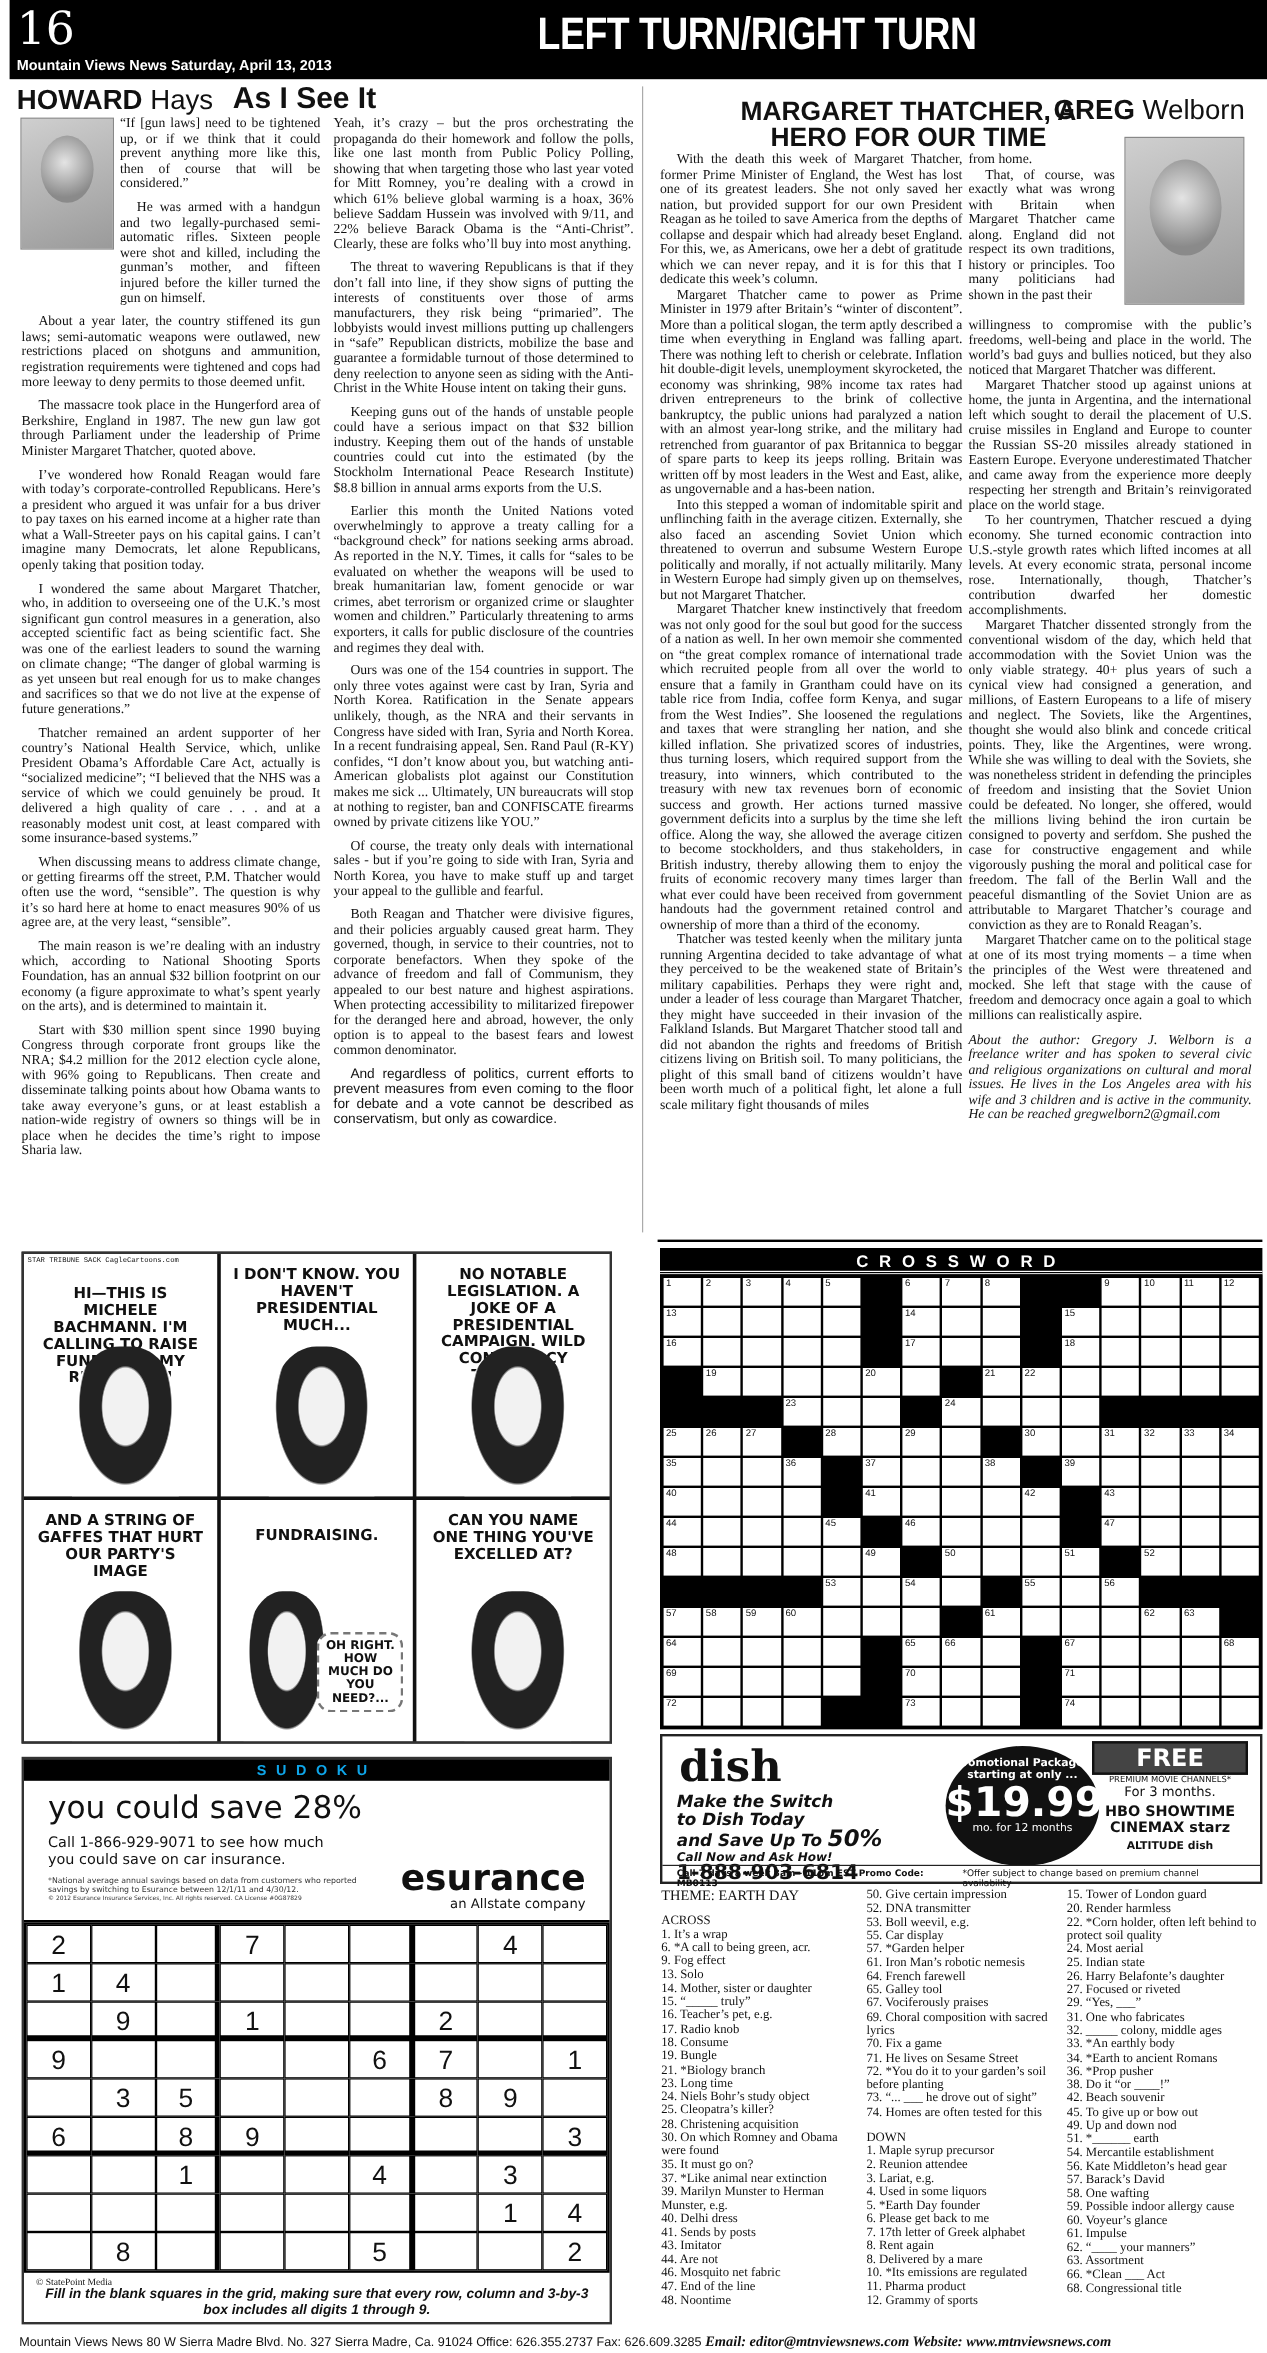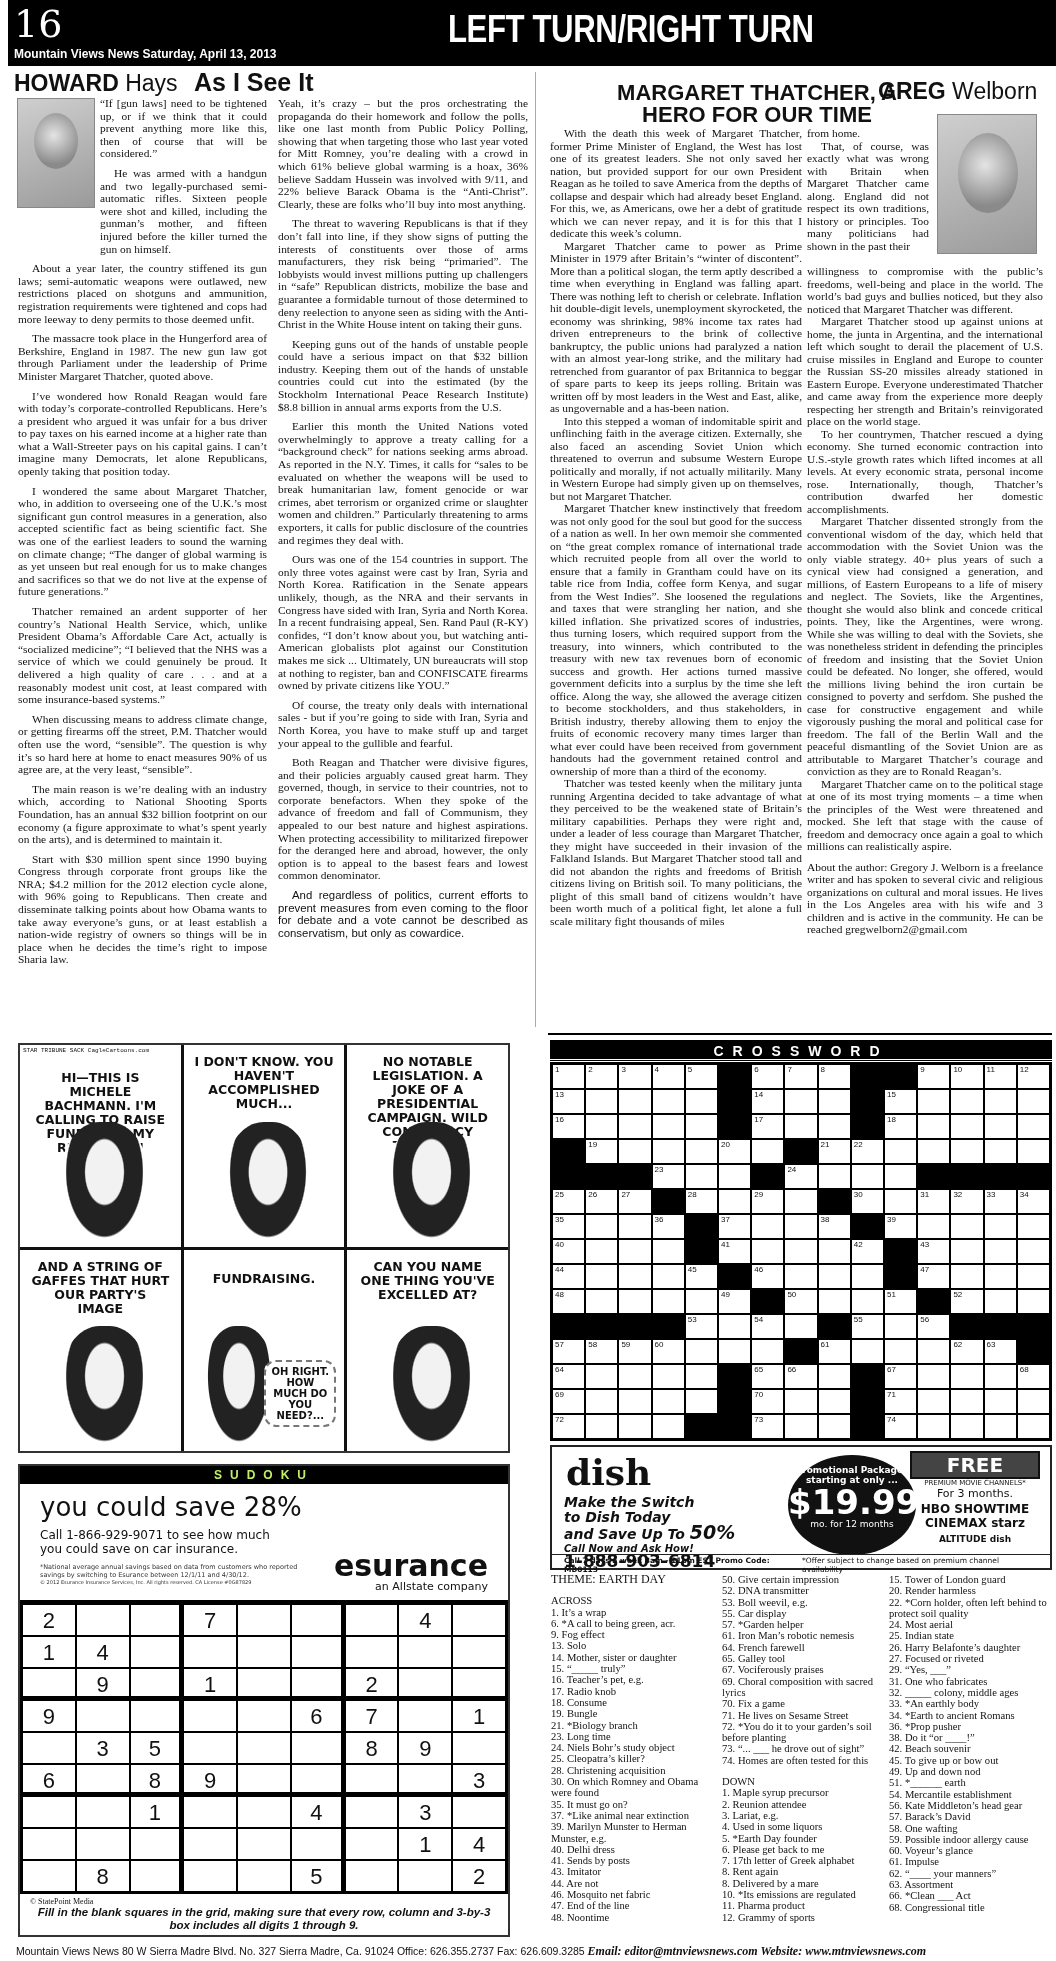--- a/index.html
+++ b/index.html
@@ -42,21 +42,21 @@
   .dish .oval .mo { font-size: 9px; }
   .dish .free { position: absolute; right: 10px; top: 4px; width: 130px; text-align: center; }
   .dish .free .big { font-size: 20px; font-weight: bold; color: #fff; background: #444; border: 2px solid #111; }
   .dish .free .small { font-size: 7px; }
   .dish .free .months { font-size: 11px; }
   .dish .free .brands { font-size: 12px; font-weight: bold; margin-top: 2px; }
   .dish .foot { position: absolute; left: 0; right: 0; bottom: 0; height: 14px; border-top: 1px solid #222; font-size: 7.5px; font-weight: bold; padding: 1px 12px; display: flex; justify-content: space-between; }
   .clues { position: absolute; top: 1574px; font-size: 10.6px; line-height: 11.3px; }
   .clues .hd { margin-top: 10px; }
   .sudoku { position: absolute; left: 18px; top: 1464px; width: 492px; border: 2px solid #333; }
-  .sudoku .title { background: #000; color: #bef264; text-align: center; font-family: "Liberation Sans", sans-serif; font-weight: bold; letter-spacing: 8px; font-size: 12px; height: 18px; line-height: 18px; }
+  .sudoku .title { background: #000; color: #0ea5e9; text-align: center; font-family: "Liberation Sans", sans-serif; font-weight: bold; letter-spacing: 8px; font-size: 12px; height: 18px; line-height: 18px; }
   .esurance { height: 118px; position: relative; font-family: "DejaVu Sans", sans-serif; border-bottom: 2px solid #000; }
   .esurance .save { position: absolute; left: 20px; top: 8px; font-size: 26px; }
   .esurance .callx { position: absolute; left: 20px; top: 44px; font-size: 12px; line-height: 14px; }
   .esurance .fine { position: absolute; left: 20px; top: 80px; font-size: 6.5px; line-height: 7.5px; color: #333; }
   .esurance .brand { position: absolute; right: 20px; top: 68px; text-align: right; }
   .esurance .brand .name { font-size: 30px; font-weight: bold; line-height: 28px; }
   .esurance .brand .sub { font-size: 11px; }
   .sd-grid { display: grid; grid-template-columns: repeat(9, 1fr); border: 2px solid #000; }
   .sd-cell { height: 32px; border: 1px solid #000; font-family: "Liberation Sans", sans-serif; font-size: 22px; text-align: center; line-height: 31px; }
   .sd-cell.br { border-right: 4px solid #000; }
@@ -135,33 +135,33 @@
 <div class="art tight" style="left:807px; top:127px; width:122px; line-height:12.5px;">
   <p style="text-indent:0">from home.</p>
   <p>That, of course, was exactly what was wrong with Britain when Margaret Thatcher came along. England did not respect its own traditions, history or principles. Too many politicians had shown in the past their</p>
 </div>
 <div class="art tight" style="left:807px; top:265px; width:236px; line-height:12.5px;">
   <p style="text-indent:0">willingness to compromise with the public’s freedoms, well-being and place in the world. The world’s bad guys and bullies noticed, but they also noticed that Margaret Thatcher was different.</p>
   <p>Margaret Thatcher stood up against unions at home, the junta in Argentina, and the international left which sought to derail the placement of U.S. cruise missiles in England and Europe to counter the Russian SS-20 missiles already stationed in Eastern Europe. Everyone underestimated Thatcher and came away from the experience more deeply respecting her strength and Britain’s reinvigorated place on the world stage.</p>
   <p>To her countrymen, Thatcher rescued a dying economy. She turned economic contraction into U.S.-style growth rates which lifted incomes at all levels. At every economic strata, personal income rose. Internationally, though, Thatcher’s contribution dwarfed her domestic accomplishments.</p>
   <p>Margaret Thatcher dissented strongly from the conventional wisdom of the day, which held that accommodation with the Soviet Union was the only viable strategy. 40+ plus years of such a cynical view had consigned a generation, and millions, of Eastern Europeans to a life of misery and neglect. The Soviets, like the Argentines, thought she would also blink and concede critical points. They, like the Argentines, were wrong. While she was willing to deal with the Soviets, she was nonetheless strident in defending the principles of freedom and insisting that the Soviet Union could be defeated. No longer, she offered, would the millions living behind the iron curtain be consigned to poverty and serfdom. She pushed the case for constructive engagement and while vigorously pushing the moral and political case for freedom. The fall of the Berlin Wall and the peaceful dismantling of the Soviet Union are as attributable to Margaret Thatcher’s courage and conviction as they are to Ronald Reagan’s.</p>
   <p>Margaret Thatcher came on to the political stage at one of its most trying moments – a time when the principles of the West were threatened and mocked. She left that stage with the cause of freedom and democracy once again a goal to which millions can realistically aspire.</p>
-  <p style="text-indent:0; margin-top:8px;">About the author: Gregory J. Welborn is a freelance writer and has spoken to several civic and religious organizations on cultural and moral issues. He lives in the Los Angeles area with his wife and 3 children and is active in the community. He can be reached gregwelborn2@gmail.com</p>
+  <p style="text-indent:0; font-style:italic; margin-top:8px;">About the author: Gregory J. Welborn is a freelance writer and has spoken to several civic and religious organizations on cultural and moral issues. He lives in the Los Angeles area with his wife and 3 children and is active in the community. He can be reached gregwelborn2@gmail.com</p>
 </div>
 
 <div class="hrule" style="left:548px; top:1033px; width:504px;"></div>
 
 <div class="cartoon">
   <div class="panel">
     <div class="credit">STAR TRIBUNE SACK CagleCartoons.com</div>
     <div class="bubble" style="top:26px;">HI—THIS IS MICHELE BACHMANN. I'M CALLING TO RAISE FUNDS FOR MY REELECTION CAMPAIGN</div>
     <div class="figure"></div>
   </div>
   <div class="panel">
-    <div class="bubble">I DON'T KNOW. YOU HAVEN'T ACCOMPLISHED MUCH...</div>
+    <div class="bubble">I DON'T KNOW. YOU HAVEN'T PRESIDENTIAL MUCH...</div>
     <div class="figure"></div>
   </div>
   <div class="panel">
     <div class="bubble">NO NOTABLE LEGISLATION. A JOKE OF A PRESIDENTIAL CAMPAIGN. WILD CONSPIRACY THEORIES</div>
     <div class="figure"></div>
   </div>
   <div class="panel">
     <div class="bubble">AND A STRING OF GAFFES THAT HURT OUR PARTY'S IMAGE</div>
     <div class="figure"></div>
   </div>

